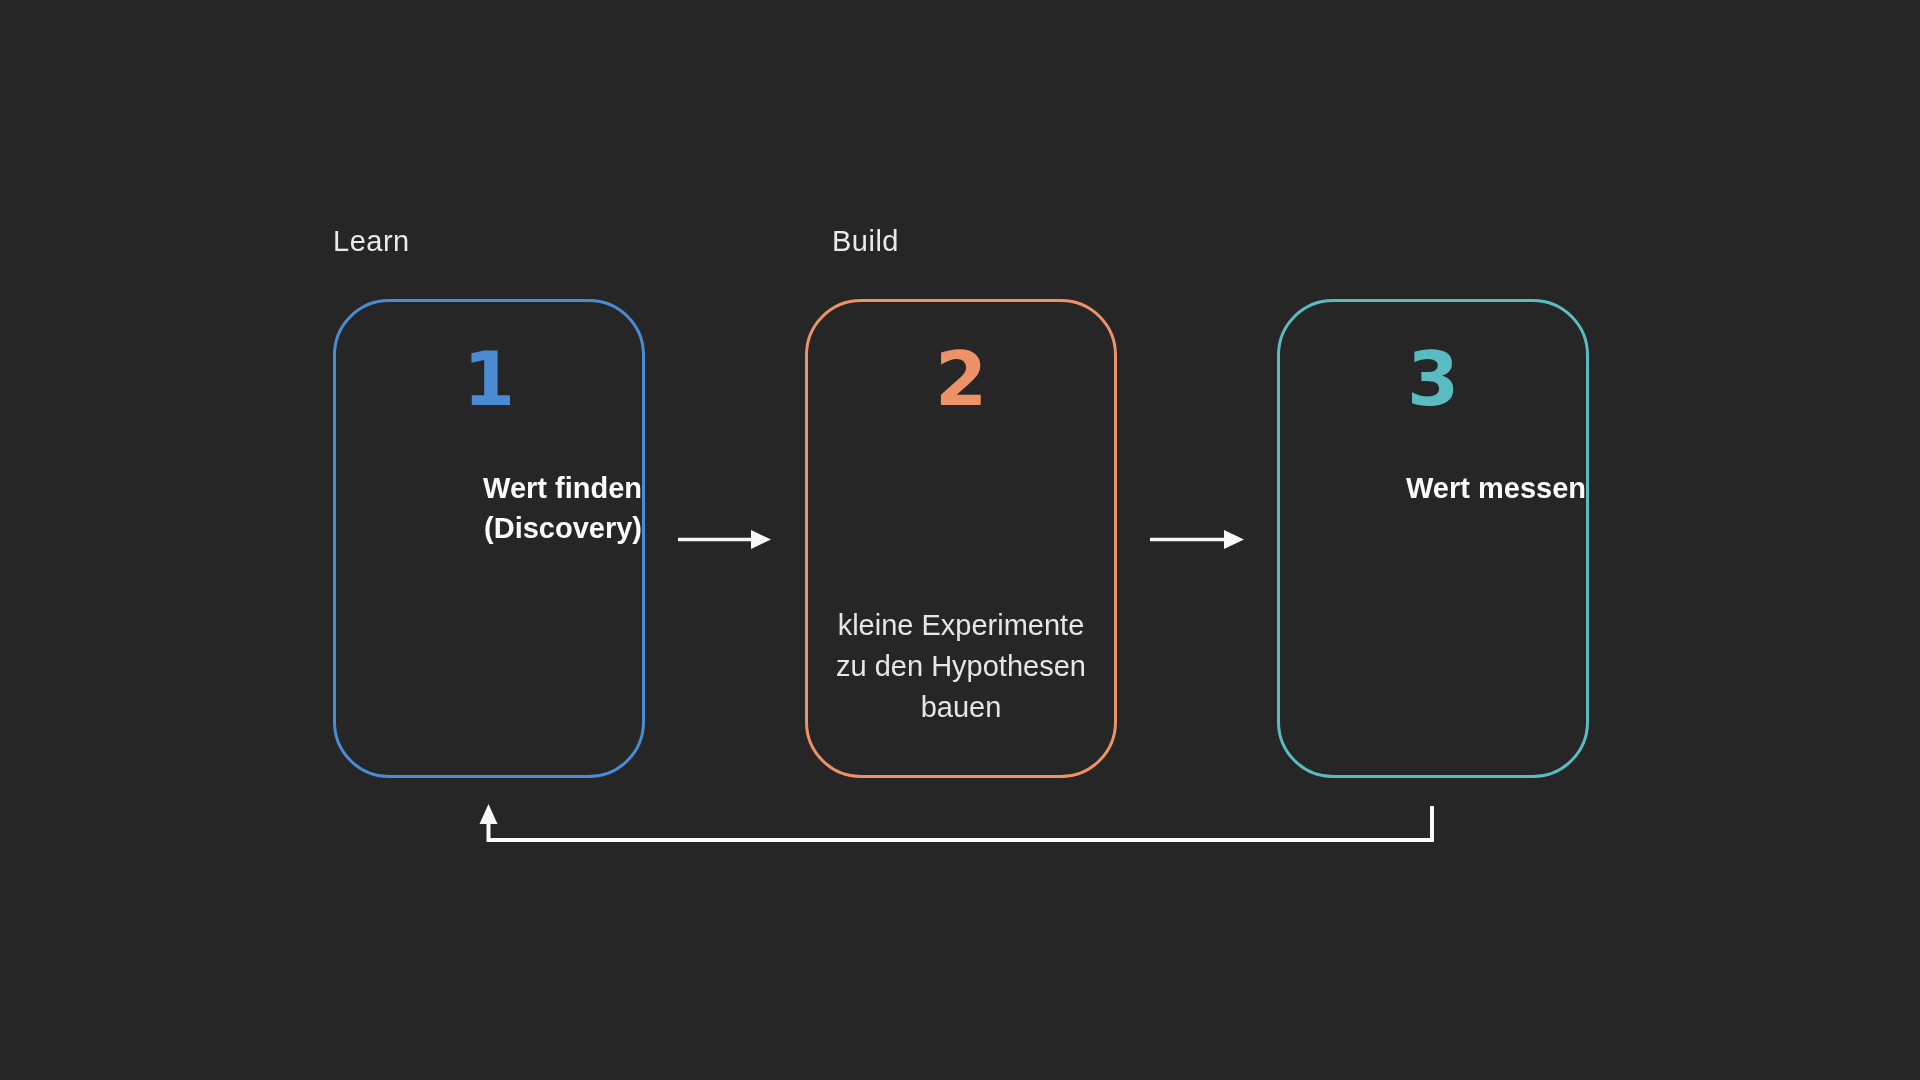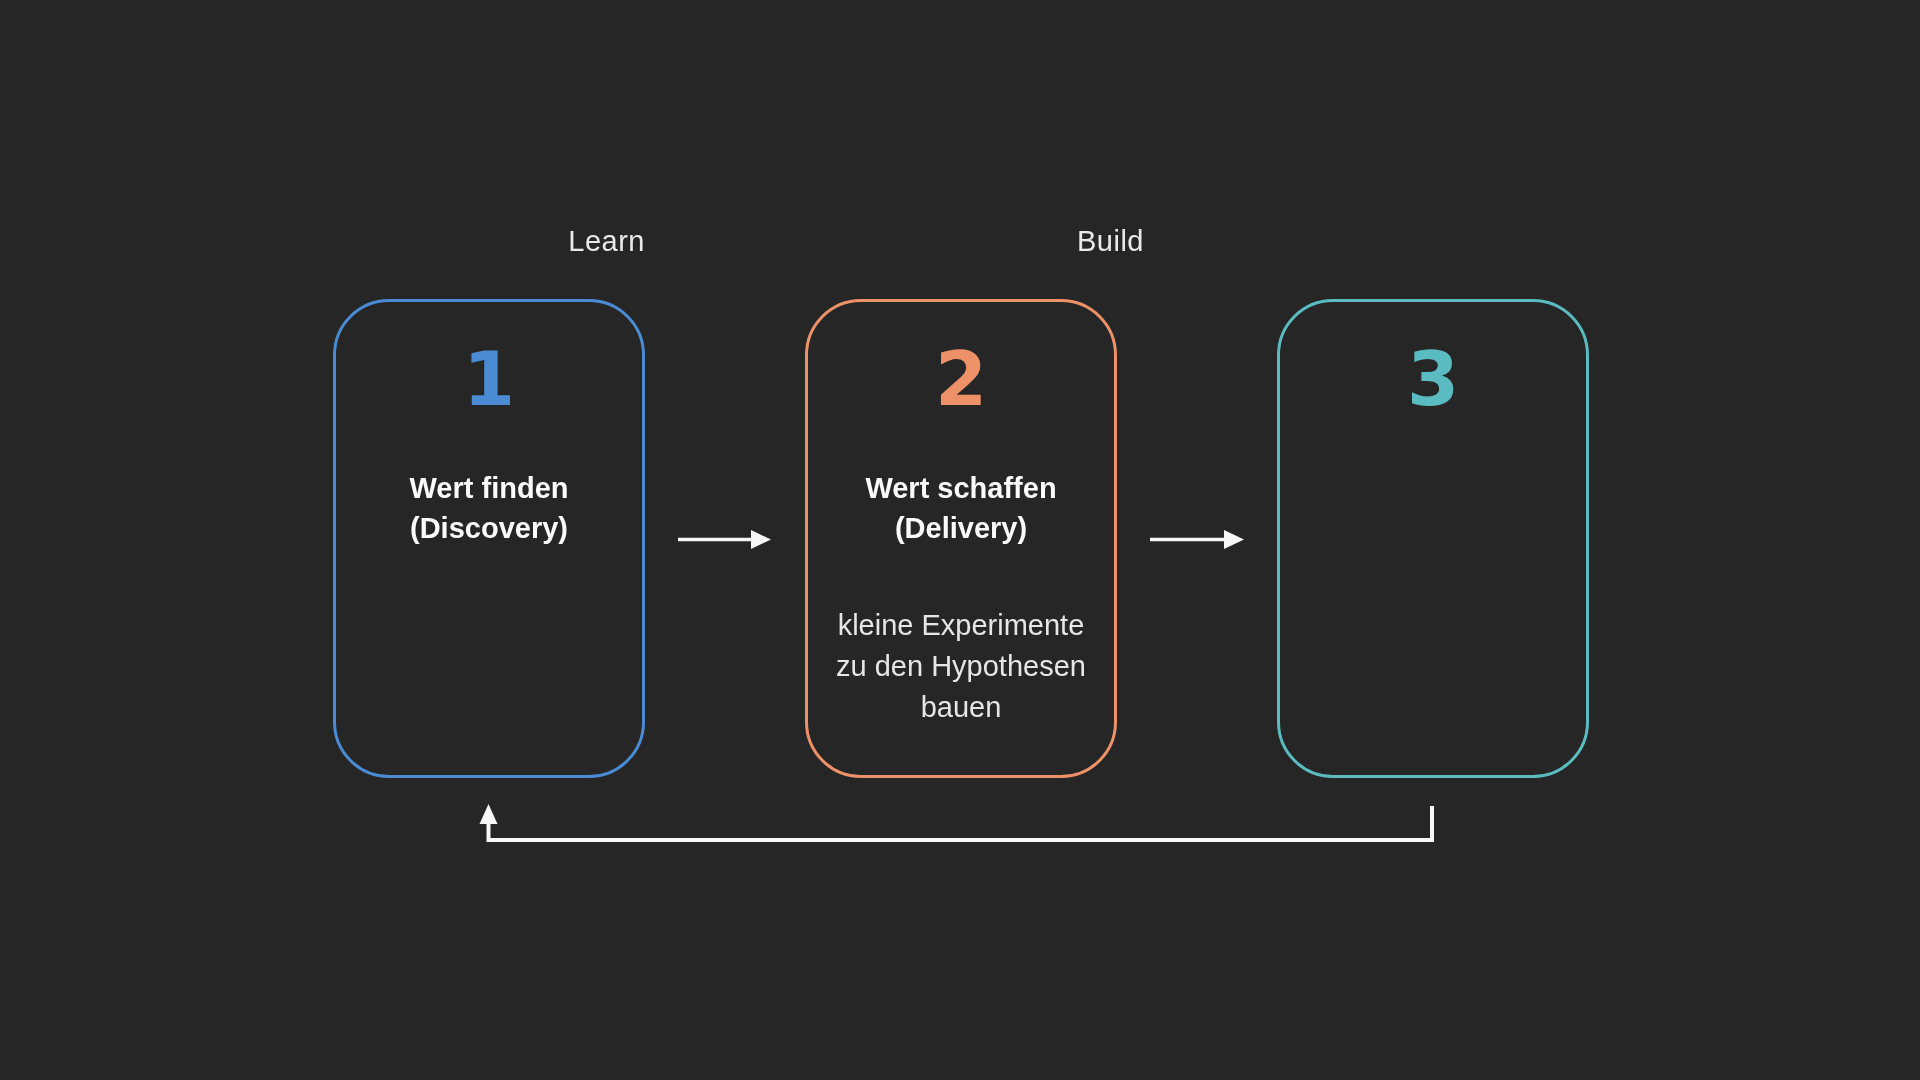--- a/index.html
+++ b/index.html
@@ -12,21 +12,21 @@
     position: relative;
     width: 1920px;
     height: 1080px;
     background: #262626;
     font-family: "Liberation Sans", sans-serif;
   }
   .stage-label {
     position: absolute;
     top: 221px;
     width: 312px;
-    text-align: right;
+    text-align: left;
     font-size: 29px;
     font-weight: 400;
     line-height: 40px;
     color: #eaeaea;
     letter-spacing: 0.5px;
   }
   .step-card {
     position: absolute;
     top: 299px;
     width: 312px;
@@ -45,21 +45,21 @@
     font-family: "DejaVu Sans", "Liberation Sans", sans-serif;
     font-weight: bold;
     font-size: 75px;
     line-height: 82px;
   }
   .step-title {
     position: absolute;
     top: 166px;
     left: 0;
     width: 100%;
-    text-align: center;
+    text-align: right;
     font-size: 29px;
     font-weight: bold;
     line-height: 40px;
     color: #fbfbfb;
     white-space: pre-line;
   }
   .step-description {
     position: absolute;
     top: 364px;
     left: 0;
@@ -90,29 +90,28 @@
   <div class="stage-label" style="left:832px">Build</div>
 
   <div class="step-card" style="left: 333px; border-color: rgb(74, 139, 211);">
     <div class="step-number" style="color: rgb(74, 139, 211);">1</div>
     <div class="step-title">Wert finden
 (Discovery)</div>
   </div>
 
   <div class="step-card" style="left: 805px; border-color: rgb(236, 145, 104);">
     <div class="step-number" style="color: rgb(236, 145, 104);">2</div>
-    <div class="step-title">Wert schaffen
-(Delivery)</div>
     <div class="step-description">kleine Experimente
 zu den Hypothesen
 bauen</div>
   </div>
 
   <div class="step-card" style="left: 1277px; border-color: rgb(90, 188, 192);">
     <div class="step-number" style="color: rgb(90, 188, 192);">3</div>
+    <div class="step-title">Wert messen</div>
   </div>
 
   <svg class="arrows-layer" viewBox="0 0 1920 1080">
     <g>
       <line x1="678" y1="539.5" x2="754" y2="539.5" stroke-width="3.5" style="stroke: rgb(248, 248, 248);"></line>
       <polygon points="771,539.5 751,530 751,549" style="fill: rgb(248, 248, 248);"></polygon>
     </g>
     <g>
       <line x1="1150" y1="539.5" x2="1226" y2="539.5" stroke-width="3.5" style="stroke: rgb(248, 248, 248);"></line>
       <polygon points="1244,539.5 1224,530 1224,549" style="fill: rgb(248, 248, 248);"></polygon>

